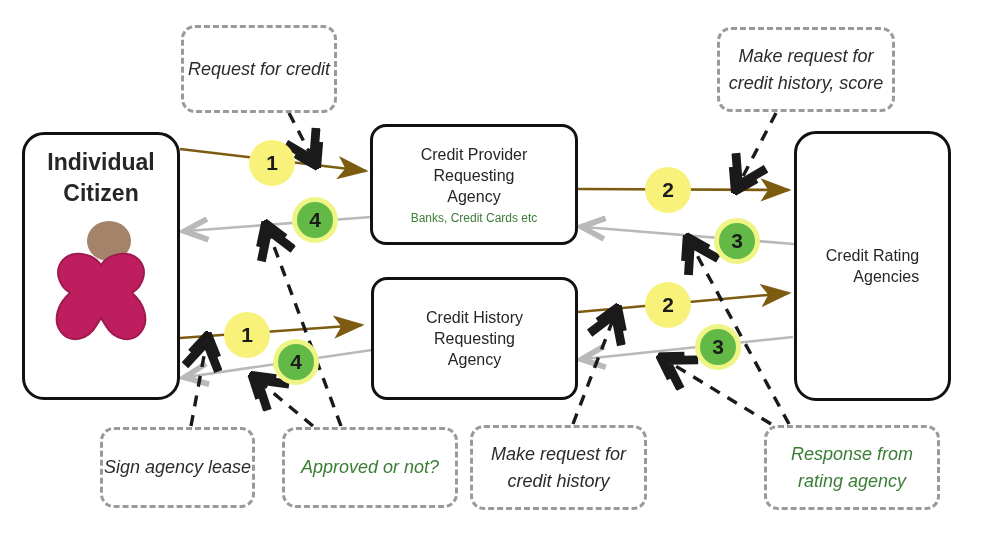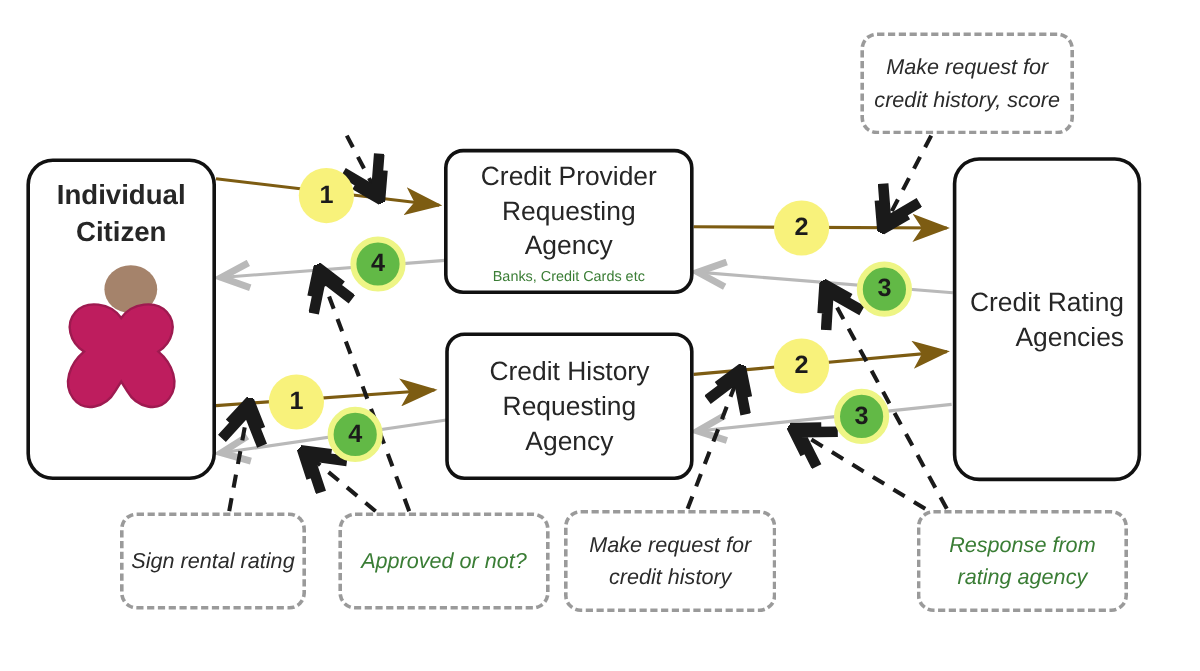--- a/index.html
+++ b/index.html
@@ -18,21 +18,21 @@
   .stage{position:relative;width:1000px;height:559px;background:#fff;overflow:hidden;}
   .wires{position:absolute;left:0;top:0;width:1000px;height:559px;}
 
   .entity{
     position:absolute;box-sizing:border-box;background:#fff;
     border:3.5px solid var(--entity-border);
     display:flex;flex-direction:column;align-items:center;justify-content:center;
     text-align:center;
   }
   .entity-title{
-    white-space:pre-line;color:#262626;font-size:22px;line-height:1.33;
+    white-space:pre-line;color:#262626;font-size:16px;line-height:1.33;
   }
   .entity-sub{
     color:var(--note-green-text);font-size:12px;margin-top:3px;line-height:1.2;
   }
   #box-citizen{left:22px;top:132px;width:158px;height:268px;border-radius:22px;justify-content:flex-start;padding-top:12px;}
   #box-citizen .entity-title{font-size:23px;font-weight:bold;}
   #box-provider{left:370px;top:124px;width:208px;height:121px;border-radius:16px;}
   #box-history{left:371px;top:277px;width:207px;height:123px;border-radius:16px;}
   #box-rating{left:794px;top:131px;width:157px;height:270px;border-radius:22px;text-align:right;}
 
@@ -135,23 +135,24 @@
     <div class="entity-title">Credit History
 Requesting
 Agency</div>
   </div>
 
   <div class="entity" id="box-rating">
     <div class="entity-title">Credit Rating
 Agencies</div>
   </div>
 
+  <div class="note" id="note-request-credit">Request for credit</div>
   <div class="note" id="note-make-request-score">Make request for
 credit history, score</div>
-  <div class="note" id="note-sign-lease">Sign rental rating</div>
+  <div class="note" id="note-sign-lease">Sign agency lease</div>
   <div class="note green" id="note-approved">Approved or not?</div>
   <div class="note" id="note-make-request">Make request for
 credit history</div>
   <div class="note green" id="note-response">Response from
 rating agency</div>
 
   <div class="badge yellow" style="left:249px;top:140px;">1</div>
   <div class="badge green" style="left:292px;top:197px;">4</div>
   <div class="badge yellow" style="left:645px;top:167px;">2</div>
   <div class="badge green" style="left:714px;top:218px;">3</div>

